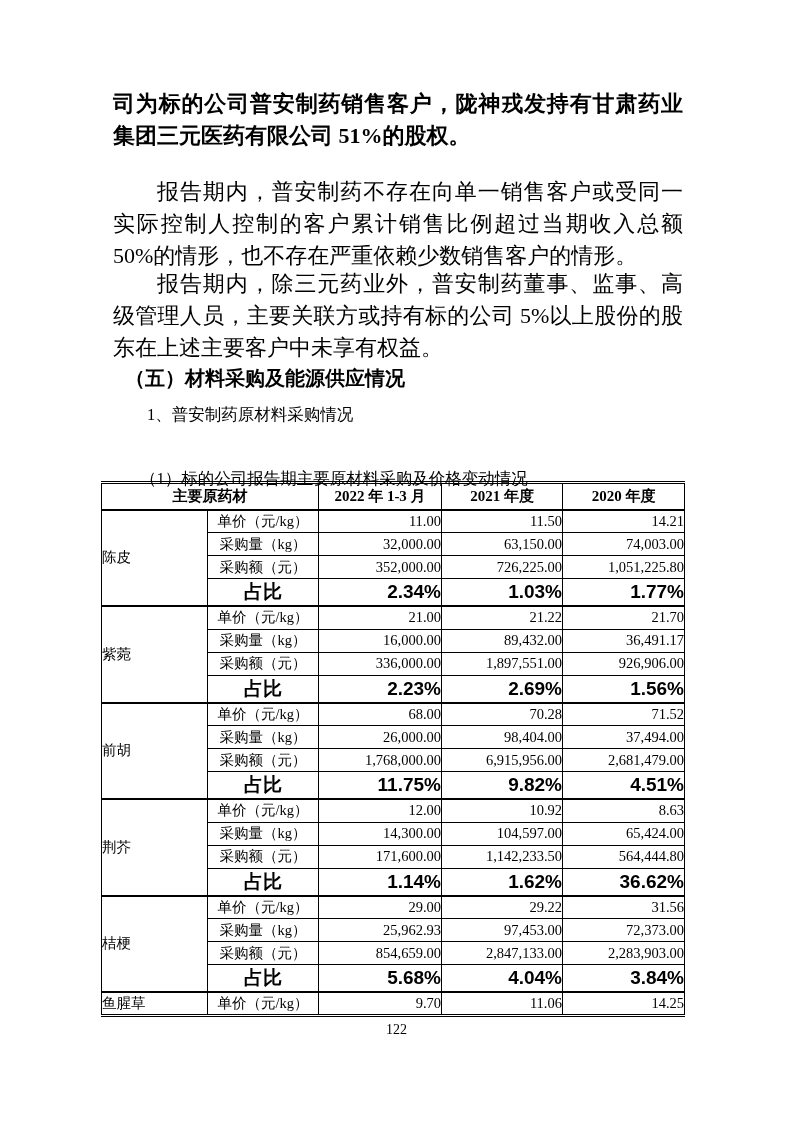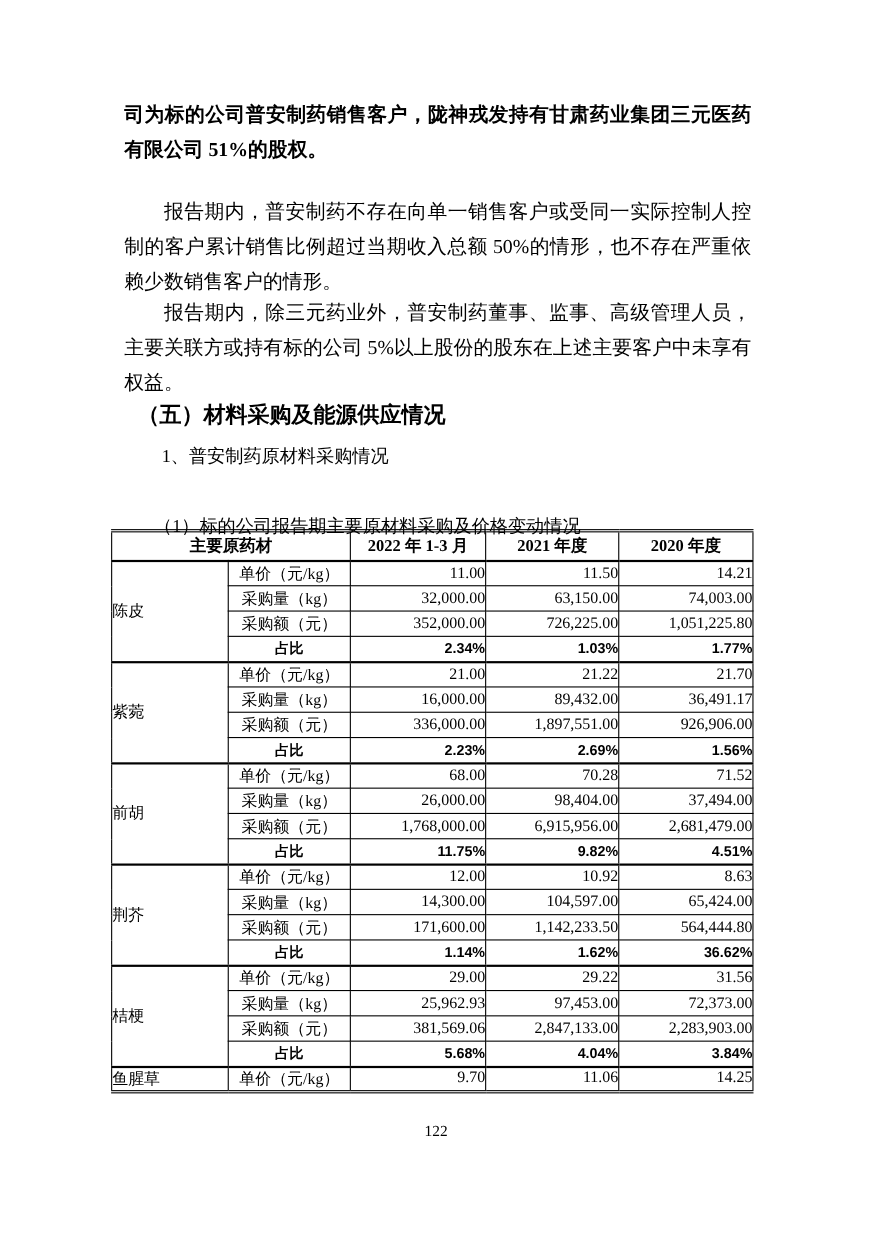--- a/index.html
+++ b/index.html
@@ -8,21 +8,21 @@
     position: relative;
     width: 793px;
     height: 1122px;
     background: #ffffff;
     color: #000000;
     font-family: "Liberation Serif", "DejaVu Serif", serif;
     overflow: hidden;
   }
   .block { position: absolute; left: 113px; width: 570px; }
   .para {
-    font-size: 18px;
+    font-size: 22px;
     line-height: 32px;
     text-align: justify;
     margin: 0;
   }
   .para.bold { font-weight: bold; }
   .para.indent { text-indent: 2em; }
   .section-heading {
     font-family: "Liberation Sans", "DejaVu Sans", sans-serif;
     font-weight: bold;
     font-size: 20px;
@@ -64,21 +64,21 @@
   table.materials { border-left: 1.5px solid #000; border-right: 1.5px solid #000; }
   td.mat { text-align: left; padding-left: 13px; }
   td.metric { text-align: center; padding-left: 9px; }
   td.val { text-align: right; padding-right: 8px; }
   tr.group-start td { border-top: 2px solid #000; }
   tr.last-row td { border-bottom: 3px double #000; }
   tr.ratio-row td.metric,
   tr.ratio-row td.val {
     font-family: "Liberation Sans", "DejaVu Sans", sans-serif;
     font-weight: bold;
-    font-size: 13px;
+    font-size: 19px;
   }
   .page-number {
     position: absolute;
     left: 0; right: 0;
     top: 1022px;
     text-align: center;
     font-size: 14px;
   }
 </style>
 </head>
@@ -236,21 +236,21 @@
             <td class="val">31.56</td>
           </tr>
           <tr>
             <td class="metric">采购量（kg）</td>
             <td class="val">25,962.93</td>
             <td class="val">97,453.00</td>
             <td class="val">72,373.00</td>
           </tr>
           <tr>
             <td class="metric">采购额（元）</td>
-            <td class="val">381,569.06</td>
+            <td class="val">854,659.00</td>
             <td class="val">2,847,133.00</td>
             <td class="val">2,283,903.00</td>
           </tr>
           <tr class="ratio-row">
             <td class="metric">占比</td>
             <td class="val">5.68%</td>
             <td class="val">4.04%</td>
             <td class="val">3.84%</td>
           </tr>
           <tr class="group-start last-row">

